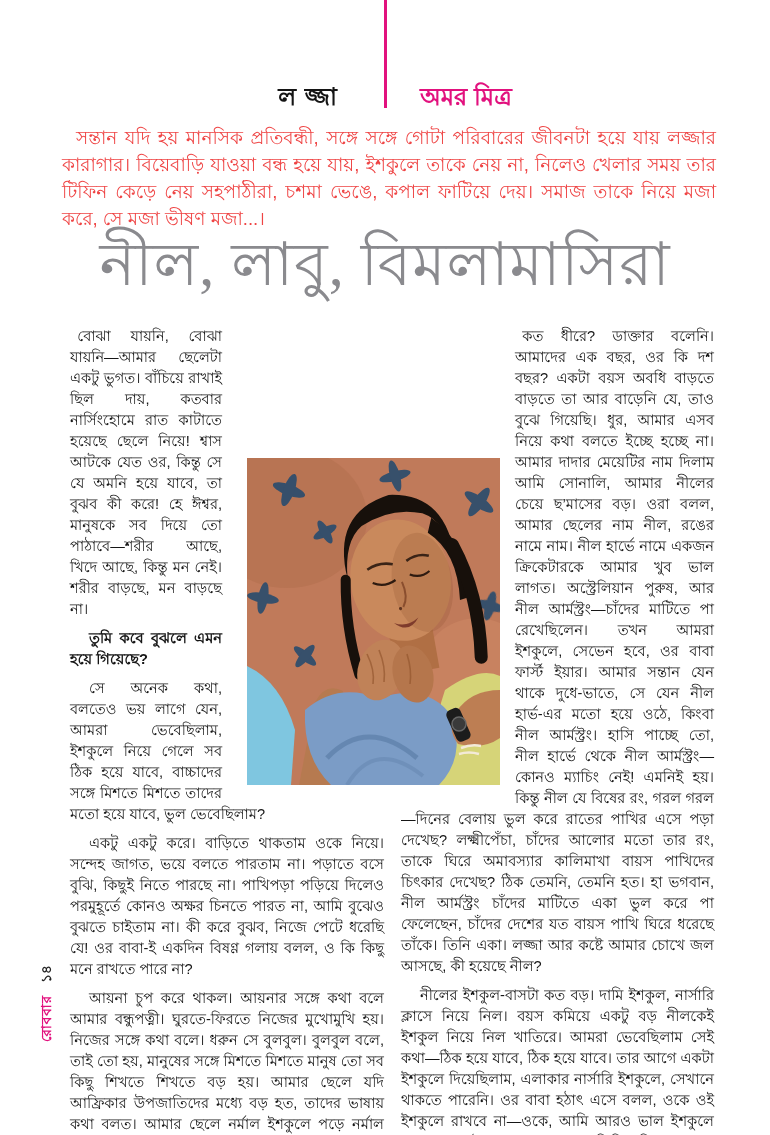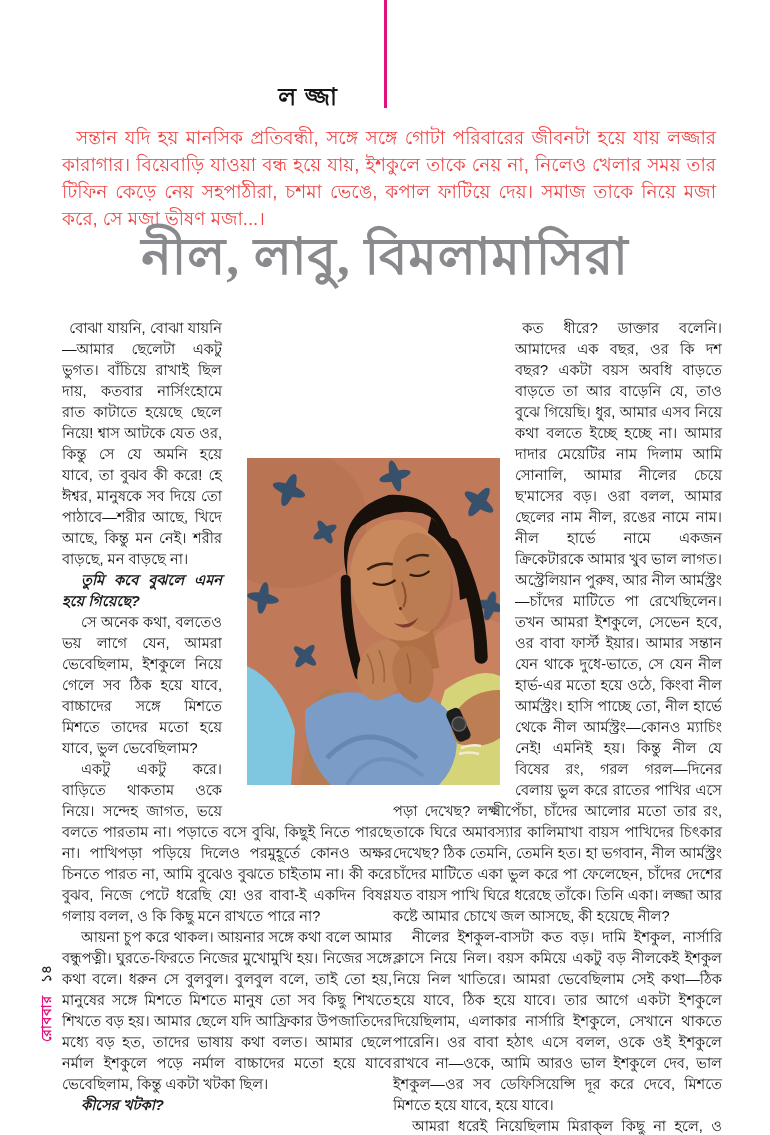--- a/index.html
+++ b/index.html
@@ -16,31 +16,31 @@
     color:#e2117e; white-space:nowrap;}
   
   .standfirst{
     position:absolute; left:62px; top:124px; width:654px;
     font-size:18.5px; line-height:27px; text-align:justify; text-indent:14px;
     font-weight:500; color:#ef4444;
   }
   
   .title{
     position:absolute; left:0; right:0; top:218px; text-align:center;
-    font-family:"Liberation Serif", serif; font-size:51px; font-weight:700;
+    font-family:"Liberation Serif", serif; font-size:60px; font-weight:400;
     color:#8a8a8e; letter-spacing:1px; white-space:nowrap;
   }
   
   .col{position:absolute; top:318px; font-size:14.6px; line-height:21px; text-align:justify;
     color:#161616;}
   .col-left{left:62px; width:330px;}
   .col-right{left:393px; width:329px;}
-  .col p{margin:0; text-indent:1.3em;}
+  .col p{margin:8px; text-indent:1.3em;}
   .col p.first{text-indent:0.5em;}
-  .col p.question{font-weight:bold; font-style:italic;}
+  .col p.question{font-weight:bold; }
   .wrap-spacer{pointer-events:none;}
   .col-left .wrap-spacer{float:right; width:160px; height:345px; margin-top:140px; margin-left:10px;}
   .col-right .wrap-spacer{float:left; width:112px; height:345px; margin-top:137px; margin-right:10px;}
   
   .photo{position:absolute; left:247px; top:458px; width:253px; height:327px; overflow:hidden;}
   .photo svg{display:block;}
   
   .margin-strip{
     position:absolute; left:36px; top:1042px; transform:rotate(-90deg); transform-origin:0 0;
     display:flex; align-items:baseline; gap:12px; white-space:nowrap; font-size:13.5px;
@@ -48,20 +48,21 @@
   .margin-mag{color:#e2117e; font-weight:bold; letter-spacing:1px;}
   .margin-page{color:#222; font-weight:bold;}
 </style>
 </head>
 <body>
 
 <div class="page">
 
   <div class="hdr-divider"></div>
   <div class="hdr-section">ল জ্জা</div>
+  <div class="hdr-author">অমর মিত্র</div>
 
   <div class="standfirst">সন্তান যদি হয় মানসিক প্রতিবন্ধী, সঙ্গে সঙ্গে গোটা পরিবারের জীবনটা হয়ে যায় লজ্জার কারাগার। বিয়েবাড়ি যাওয়া বন্ধ হয়ে যায়, ইশকুলে তাকে নেয় না, নিলেও খেলার সময় তার টিফিন কেড়ে নেয় সহপাঠীরা, চশমা ভেঙে, কপাল ফাটিয়ে দেয়। সমাজ তাকে নিয়ে মজা করে, সে মজা ভীষণ মজা...।</div>
 
   <div class="title">নীল, লাবু, বিমলামাসিরা</div>
 
   <div class="col col-left">
     <div class="wrap-spacer"></div>
     <p class="para first">বোঝা যায়নি, বোঝা যায়নি—আমার ছেলেটা একটু ভুগত। বাঁচিয়ে রাখাই ছিল দায়, কতবার নার্সিংহোমে রাত কাটাতে হয়েছে ছেলে নিয়ে! শ্বাস আটকে যেত ওর, কিন্তু সে যে অমনি হয়ে যাবে, তা বুঝব কী করে! হে ঈশ্বর, মানুষকে সব দিয়ে তো পাঠাবে—শরীর আছে, খিদে আছে, কিন্তু মন নেই। শরীর বাড়ছে, মন বাড়ছে না।</p>
     <p class="question">তুমি কবে বুঝলে এমন হয়ে গিয়েছে?</p>
     <p class="para">সে অনেক কথা, বলতেও ভয় লাগে যেন, আমরা ভেবেছিলাম, ইশকুলে নিয়ে গেলে সব ঠিক হয়ে যাবে, বাচ্চাদের সঙ্গে মিশতে মিশতে তাদের মতো হয়ে যাবে, ভুল ভেবেছিলাম?</p>

